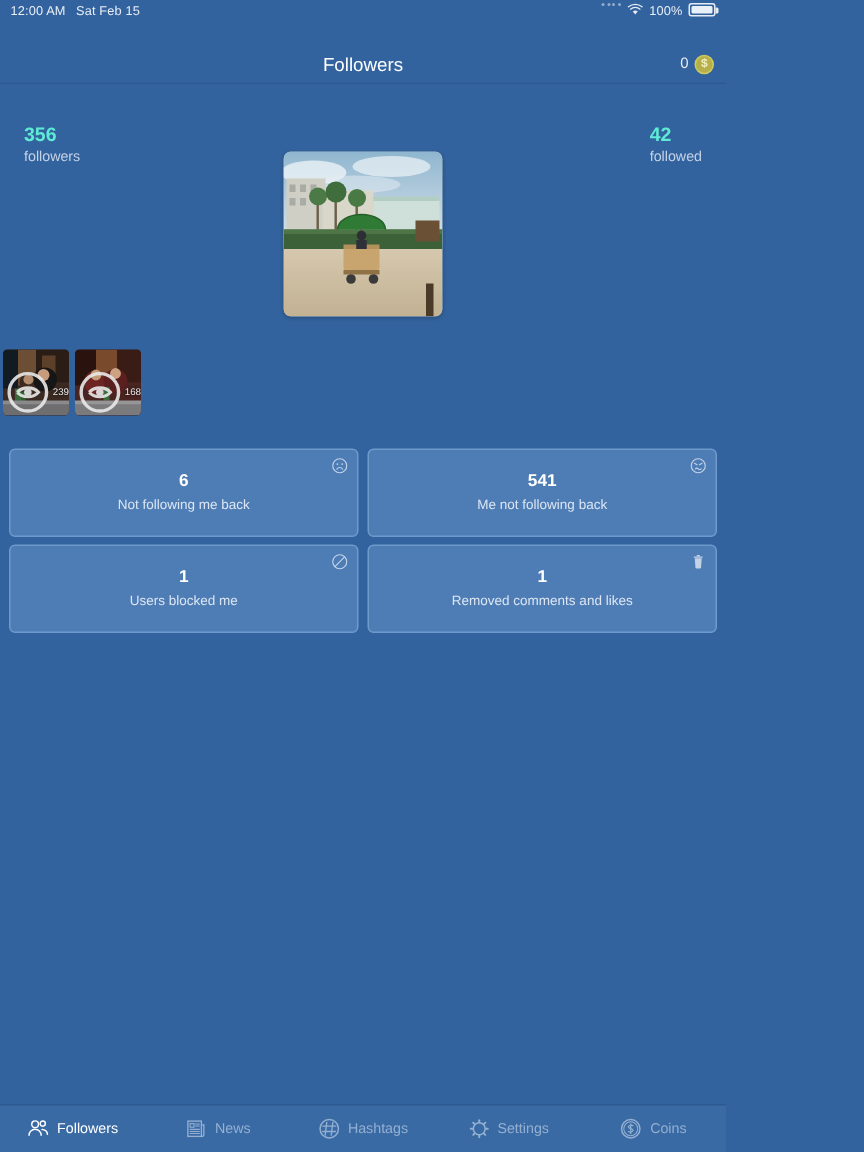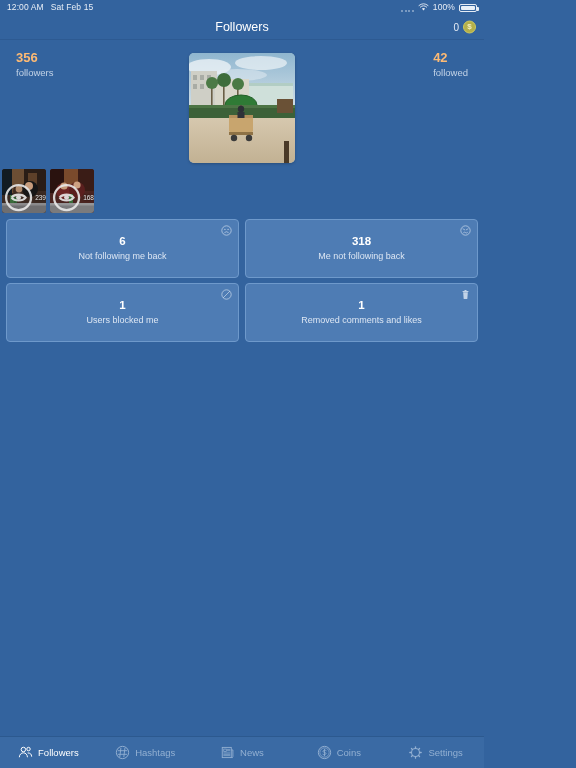--- a/index.html
+++ b/index.html
@@ -6,35 +6,35 @@
   html, body {
     width: 576px; height: 768px;
     background: #33639e;
     font-family: "Liberation Sans", sans-serif;
     overflow: hidden;
   }
   .screen {
     position: relative;
     width: 484px; height: 768px;
     background: #33639e;
-    display: flex; flex-direction: column;
+    display: flex; flex-direction: column; gap: 16px;
   }
 
   
   .statusbar {
     height: 14px;
     display: flex; align-items: center;
     padding: 0 7px;
     font-size: 8.5px;
     color: #e8eef6;
     letter-spacing: .1px;
     flex: 0 0 auto;
   }
   .sb-left { display: flex; align-items: center; gap: 7px; }
-  .sb-right { margin-left: auto; display: flex; align-items: flex-end; gap: 4px; }
+  .sb-right { margin-left: auto; display: flex; align-items: flex-start; gap: 4px; }
   .sb-dots { display: flex; gap: 1.5px; align-items: flex-end; opacity: .55; }
   .sb-dots i { display: block; width: 2px; height: 2px; background: #dfe8f3; border-radius: 50%; }
   .wifi { width: 11px; height: 9px; display: block; }
   .batt { width: 18px; height: 8.5px; border: 1px solid #e5ecf5; border-radius: 2px; position: relative; }
   .batt::after { content:""; position:absolute; right:-2.5px; top:2px; width:1.5px; height:4px; background:#e5ecf5; border-radius:0 1px 1px 0; }
   .batt i { position: absolute; left: 1px; top: 1px; bottom: 1px; width: 14px; background: #e9f0f8; border-radius: 1px; display:block; }
 
   
   .navbar {
     height: 26px;
@@ -57,21 +57,21 @@
   }
 
   
   .counters {
     display: flex; justify-content: space-between;
     padding: 10px 16px 0 16px;
     flex: 0 0 auto;
   }
   .counter { display: flex; flex-direction: column; }
   .counter.right { align-items: flex-start; text-align: right; }
-  .counter-num { font-size: 13px; font-weight: bold; color: #fdba74; line-height: 1.3; }
+  .counter-num { font-size: 13px; font-weight: bold; color: #5eead4; line-height: 1.3; }
   .counter-label { font-size: 9.5px; color: #c3d3e7; line-height: 1.3; }
 
   
   .hero-wrap {
     display: flex; justify-content: center;
     margin-top: -26px;
     flex: 0 0 auto;
   }
   .hero {
     width: 106px; height: 110px;
@@ -330,21 +330,21 @@
         <svg viewBox="0 0 16 16">
           <circle cx="8" cy="8" r="6.8" fill="none" stroke="#e3ecf7" stroke-width="1.1"></circle>
           <circle cx="5.7" cy="6.4" r=".85" fill="#e3ecf7"></circle>
           <circle cx="10.3" cy="6.4" r=".85" fill="#e3ecf7"></circle>
           <path d="M5.2 11.4 a3.2 3.2 0 0 1 5.6 0" fill="none" stroke="#e3ecf7" stroke-width="1.05" stroke-linecap="round"></path>
         </svg>
       </span>
     </div>
 
     <div class="card">
-      <span class="card-num">318</span>
+      <span class="card-num">541</span>
       <span class="card-label">Me not following back</span>
       <span class="card-icon">
         <svg viewBox="0 0 16 16">
           <circle cx="8" cy="8" r="6.8" fill="none" stroke="#e3ecf7" stroke-width="1.1"></circle>
           <path d="M4.3 5.6 l2.6 1.4 M11.7 5.6 l-2.6 1.4" stroke="#e3ecf7" stroke-width="1" stroke-linecap="round"></path>
           <path d="M5.2 11 q1.4 -1.3 2.8 0 q1.4 1.3 2.8 0" fill="none" stroke="#e3ecf7" stroke-width="1.05" stroke-linecap="round"></path>
         </svg>
       </span>
     </div>
 
@@ -382,57 +382,57 @@
         <circle cx="7.2" cy="6" r="3" fill="none" stroke="currentColor" stroke-width="1.3"></circle>
         <circle cx="14" cy="5.4" r="2.3" fill="none" stroke="currentColor" stroke-width="1.3"></circle>
         <path d="M1.8 15.8 a5.4 5.4 0 0 1 10.8 0" fill="none" stroke="currentColor" stroke-width="1.3" stroke-linecap="round"></path>
         <path d="M13.4 10.6 a4.6 4.6 0 0 1 4.8 4.4" fill="none" stroke="currentColor" stroke-width="1.3" stroke-linecap="round"></path>
       </svg>
       <span class="tab-label">Followers</span>
     </div>
 
     <div class="tab">
       <svg class="tab-icon" viewBox="0 0 20 20">
-        <circle cx="10" cy="10" r="8.2" fill="none" stroke="currentColor" stroke-width="1.3"></circle>
-        <path d="M7.8 4.4 L6.4 15.6 M13.2 4.4 L11.8 15.6 M4.4 7.6 h11.4 M4.2 12.4 h11.4" stroke="currentColor" stroke-width="1.2" stroke-linecap="round"></path>
-      </svg>
-      <span class="tab-label">Hashtags</span>
-    </div>
-
-    <div class="tab">
-      <svg class="tab-icon" viewBox="0 0 20 20">
         <rect x="3" y="3.2" width="12" height="13.6" fill="none" stroke="currentColor" stroke-width="1.2"></rect>
         <path d="M15 6.6 h2.2 v8.6 a1.6 1.6 0 0 1 -2.2 1.5" fill="none" stroke="currentColor" stroke-width="1.2"></path>
         <rect x="5" y="5.4" width="3.4" height="3.2" fill="none" stroke="currentColor" stroke-width="1"></rect>
         <path d="M9.8 5.8 h3.4 M9.8 7.6 h3.4 M5 10.6 h8.2 M5 12.4 h8.2 M5 14.2 h8.2" stroke="currentColor" stroke-width="1" stroke-linecap="round"></path>
       </svg>
       <span class="tab-label">News</span>
     </div>
 
     <div class="tab">
       <svg class="tab-icon" viewBox="0 0 20 20">
         <circle cx="10" cy="10" r="8.2" fill="none" stroke="currentColor" stroke-width="1.3"></circle>
-        <circle cx="10" cy="10" r="6.2" fill="none" stroke="currentColor" stroke-width=".9"></circle>
-        <path d="M12.1 7.3 a2.6 2.1 0 0 0 -4.2 1.1 c0 1.9 4.2 1 4.2 3 a2.6 2.1 0 0 1 -4.2 1.1 M10 5.6 v8.8" fill="none" stroke="currentColor" stroke-width="1.1" stroke-linecap="round"></path>
-      </svg>
-      <span class="tab-label">Coins</span>
+        <path d="M7.8 4.4 L6.4 15.6 M13.2 4.4 L11.8 15.6 M4.4 7.6 h11.4 M4.2 12.4 h11.4" stroke="currentColor" stroke-width="1.2" stroke-linecap="round"></path>
+      </svg>
+      <span class="tab-label">Hashtags</span>
     </div>
 
     <div class="tab">
       <svg class="tab-icon" viewBox="0 0 20 20">
         <circle cx="10" cy="10" r="5.3" fill="none" stroke="currentColor" stroke-width="1.4"></circle>
         <g stroke="currentColor" stroke-width="1.7" stroke-linecap="round">
           <line x1="10" y1="2.4" x2="10" y2="4.2"></line>
           <line x1="10" y1="15.8" x2="10" y2="17.6"></line>
           <line x1="2.4" y1="10" x2="4.2" y2="10"></line>
           <line x1="15.8" y1="10" x2="17.6" y2="10"></line>
           <line x1="4.6" y1="4.6" x2="5.9" y2="5.9"></line>
           <line x1="14.1" y1="14.1" x2="15.4" y2="15.4"></line>
           <line x1="15.4" y1="4.6" x2="14.1" y2="5.9"></line>
           <line x1="5.9" y1="14.1" x2="4.6" y2="15.4"></line>
         </g>
       </svg>
       <span class="tab-label">Settings</span>
     </div>
 
+    <div class="tab">
+      <svg class="tab-icon" viewBox="0 0 20 20">
+        <circle cx="10" cy="10" r="8.2" fill="none" stroke="currentColor" stroke-width="1.3"></circle>
+        <circle cx="10" cy="10" r="6.2" fill="none" stroke="currentColor" stroke-width=".9"></circle>
+        <path d="M12.1 7.3 a2.6 2.1 0 0 0 -4.2 1.1 c0 1.9 4.2 1 4.2 3 a2.6 2.1 0 0 1 -4.2 1.1 M10 5.6 v8.8" fill="none" stroke="currentColor" stroke-width="1.1" stroke-linecap="round"></path>
+      </svg>
+      <span class="tab-label">Coins</span>
+    </div>
+
   </div>
 
 </div>
 
 </body></html>

